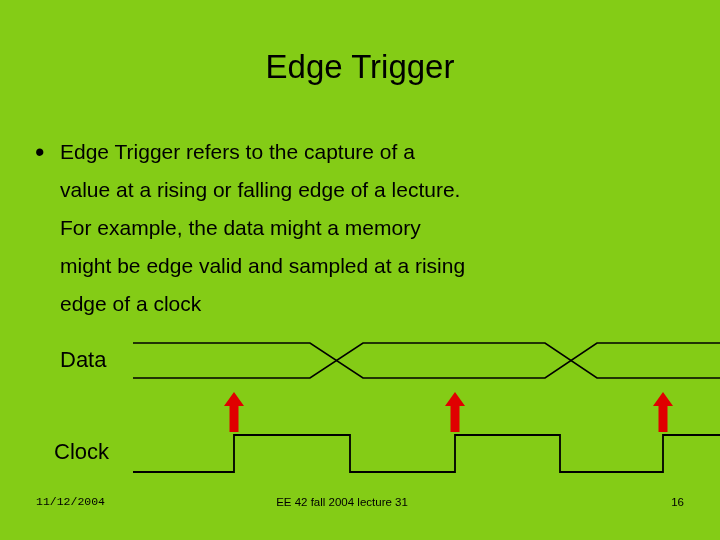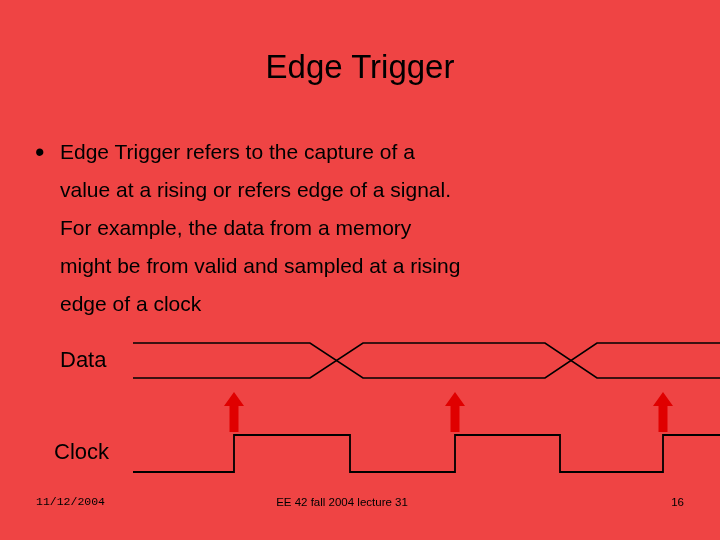--- a/index.html
+++ b/index.html
@@ -4,21 +4,21 @@
 <style>
   html, body {
     margin: 0;
     padding: 0;
     background: #ffffff;
   }
   #slide {
     position: relative;
     width: 720px;
     height: 540px;
-    background: #ef4444;
+    background: #84cc16;
     overflow: hidden;
     font-family: "Liberation Sans", sans-serif;
     color: #000000;
   }
   #slide-title {
     position: absolute;
     left: 0;
     top: 47px;
     width: 720px;
     text-align: center;
@@ -99,23 +99,23 @@
 
 <div id="slide">
 
   <div id="slide-title">Edge Trigger</div>
 
   <div id="body-block">
     <div class="bullet-row">
       <div class="bullet-mark">•</div>
       <div class="bullet-text">
         <span class="ln">Edge Trigger refers to the capture of a</span>
-        <span class="ln">value at a rising or refers edge of a signal.</span>
-        <span class="ln">For example, the data from a memory</span>
-        <span class="ln">might be from valid and sampled at a rising</span>
+        <span class="ln">value at a rising or falling edge of a lecture.</span>
+        <span class="ln">For example, the data might a memory</span>
+        <span class="ln">might be edge valid and sampled at a rising</span>
         <span class="ln">edge of a clock</span>
       </div>
     </div>
   </div>
 
   <div id="wave-area">
     <svg id="wave-svg" width="720" height="165" viewBox="0 0 720 165">
 
       <g>
         <path d="M133,17 L310,17 L363,52 L545,52 L597,17 L720,17" fill="none" stroke="#000000" stroke-width="1.6"></path>

